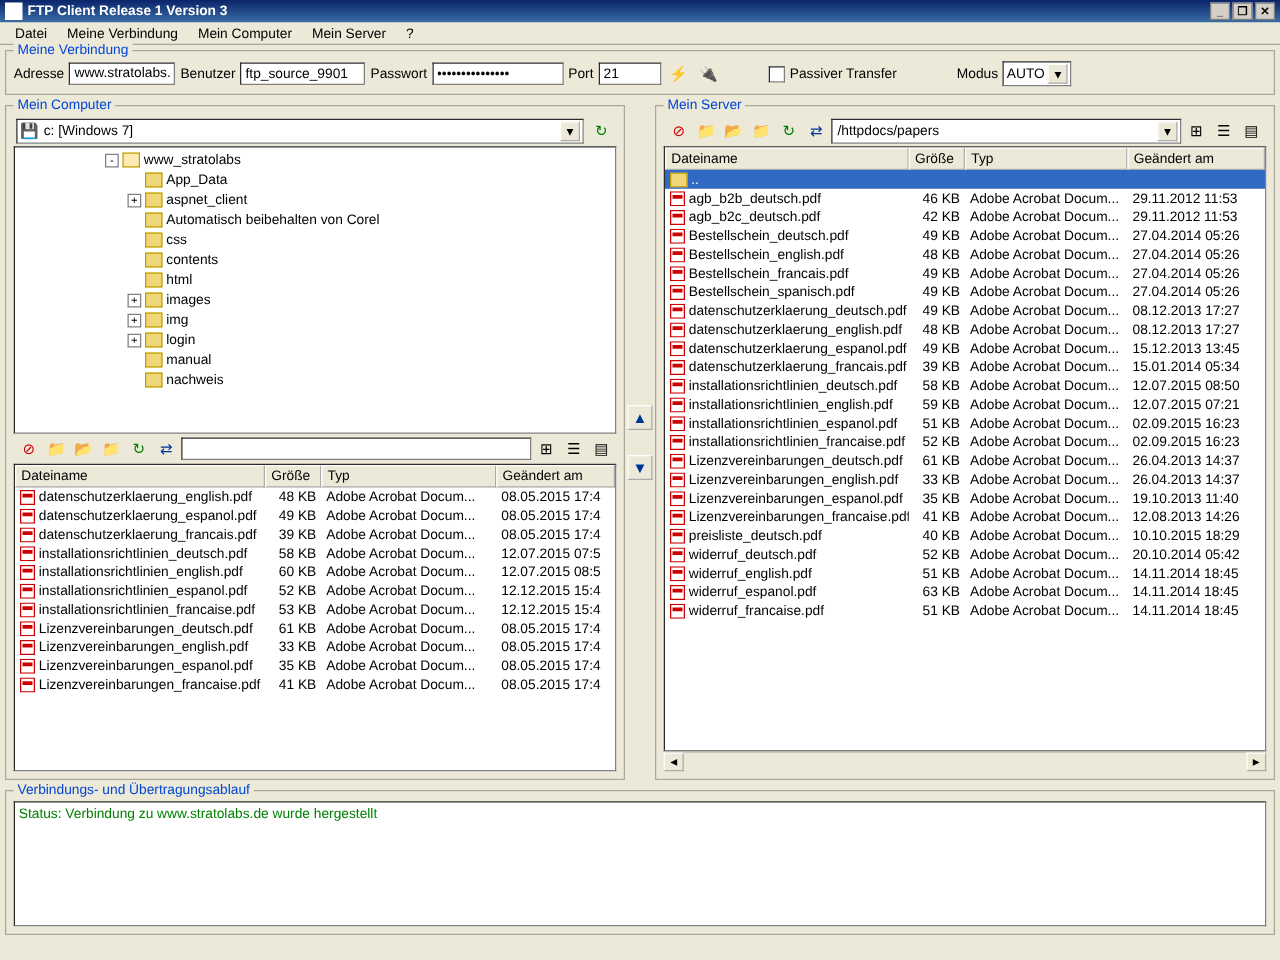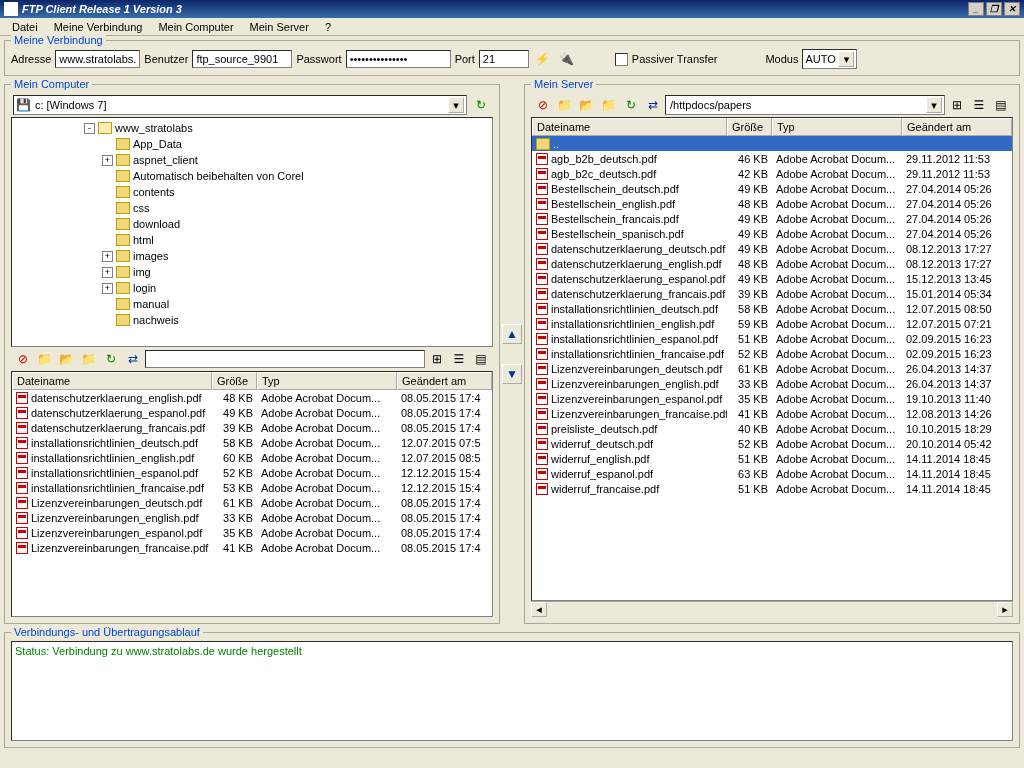--- a/index.html
+++ b/index.html
@@ -1,17 +1,17 @@
 <!DOCTYPE html>
 <html><head>
 <meta charset="utf-8">
 <style>
 * { box-sizing: border-box; margin: 0; padding: 0; font-family: Tahoma, sans-serif; font-size: 11px; }
 body { background: #ece9d8; width: 1024px; height: 768px; overflow: hidden; }
-.titlebar { background: linear-gradient(to bottom, #0a246a, #3a6ea5); color: #fff; height: 18px; display: flex; align-items: center; padding: 0 4px; font-weight: bold; font-style: italic; }
+.titlebar { background: linear-gradient(to bottom, #0a246a, #3a6ea5); color: #fff; height: 18px; display: flex; align-items: center; padding: 0 4px; font-weight: bold; }
 .titlebar .app-icon { width: 14px; height: 14px; background: #fff; margin-right: 4px; }
 .titlebar .spacer { flex: 1; }
 .win-btn { width: 16px; height: 14px; background: #d4d0c8; border: 1px solid #808080; margin-left: 2px; display: flex; align-items: center; justify-content: center; color: #000; font-size: 9px; }
 .menubar { background: #ece9d8; height: 18px; display: flex; align-items: center; padding: 0 4px; border-bottom: 1px solid #aca899; }
 .menubar span { padding: 4px 8px; cursor: default; }
 .group { border: 1px solid #aca899; margin: 4px; position: relative; padding: 8px 6px 6px; }
 .group-label { position: absolute; top: -7px; left: 6px; background: #ece9d8; padding: 0 3px; color: #0046d5; }
 .conn-row { display: flex; align-items: center; gap: 4px; }
 .conn-row label { white-space: nowrap; }
 .textbox { background: #fff; border: 1px inset #808080; height: 18px; padding: 1px 3px; }
@@ -132,33 +132,27 @@
         <div class="tree-item">
           <span class="tree-spacer" style="width:88px"></span>
           <span style="width:14px"></span>
           <span class="folder-icon "></span>
           <span>Automatisch beibehalten von Corel</span>
         </div>
         <div class="tree-item">
           <span class="tree-spacer" style="width:88px"></span>
           <span style="width:14px"></span>
           <span class="folder-icon "></span>
+          <span>css</span>
+        </div>
+        <div class="tree-item">
+          <span class="tree-spacer" style="width:88px"></span>
+          <span style="width:14px"></span>
+          <span class="folder-icon "></span>
           <span>contents</span>
-        </div>
-        <div class="tree-item">
-          <span class="tree-spacer" style="width:88px"></span>
-          <span style="width:14px"></span>
-          <span class="folder-icon "></span>
-          <span>css</span>
-        </div>
-        <div class="tree-item">
-          <span class="tree-spacer" style="width:88px"></span>
-          <span style="width:14px"></span>
-          <span class="folder-icon "></span>
-          <span>download</span>
         </div>
         <div class="tree-item">
           <span class="tree-spacer" style="width:88px"></span>
           <span style="width:14px"></span>
           <span class="folder-icon "></span>
           <span>html</span>
         </div>
         <div class="tree-item">
           <span class="tree-spacer" style="width:88px"></span>
           <span class="tree-exp">+</span>

